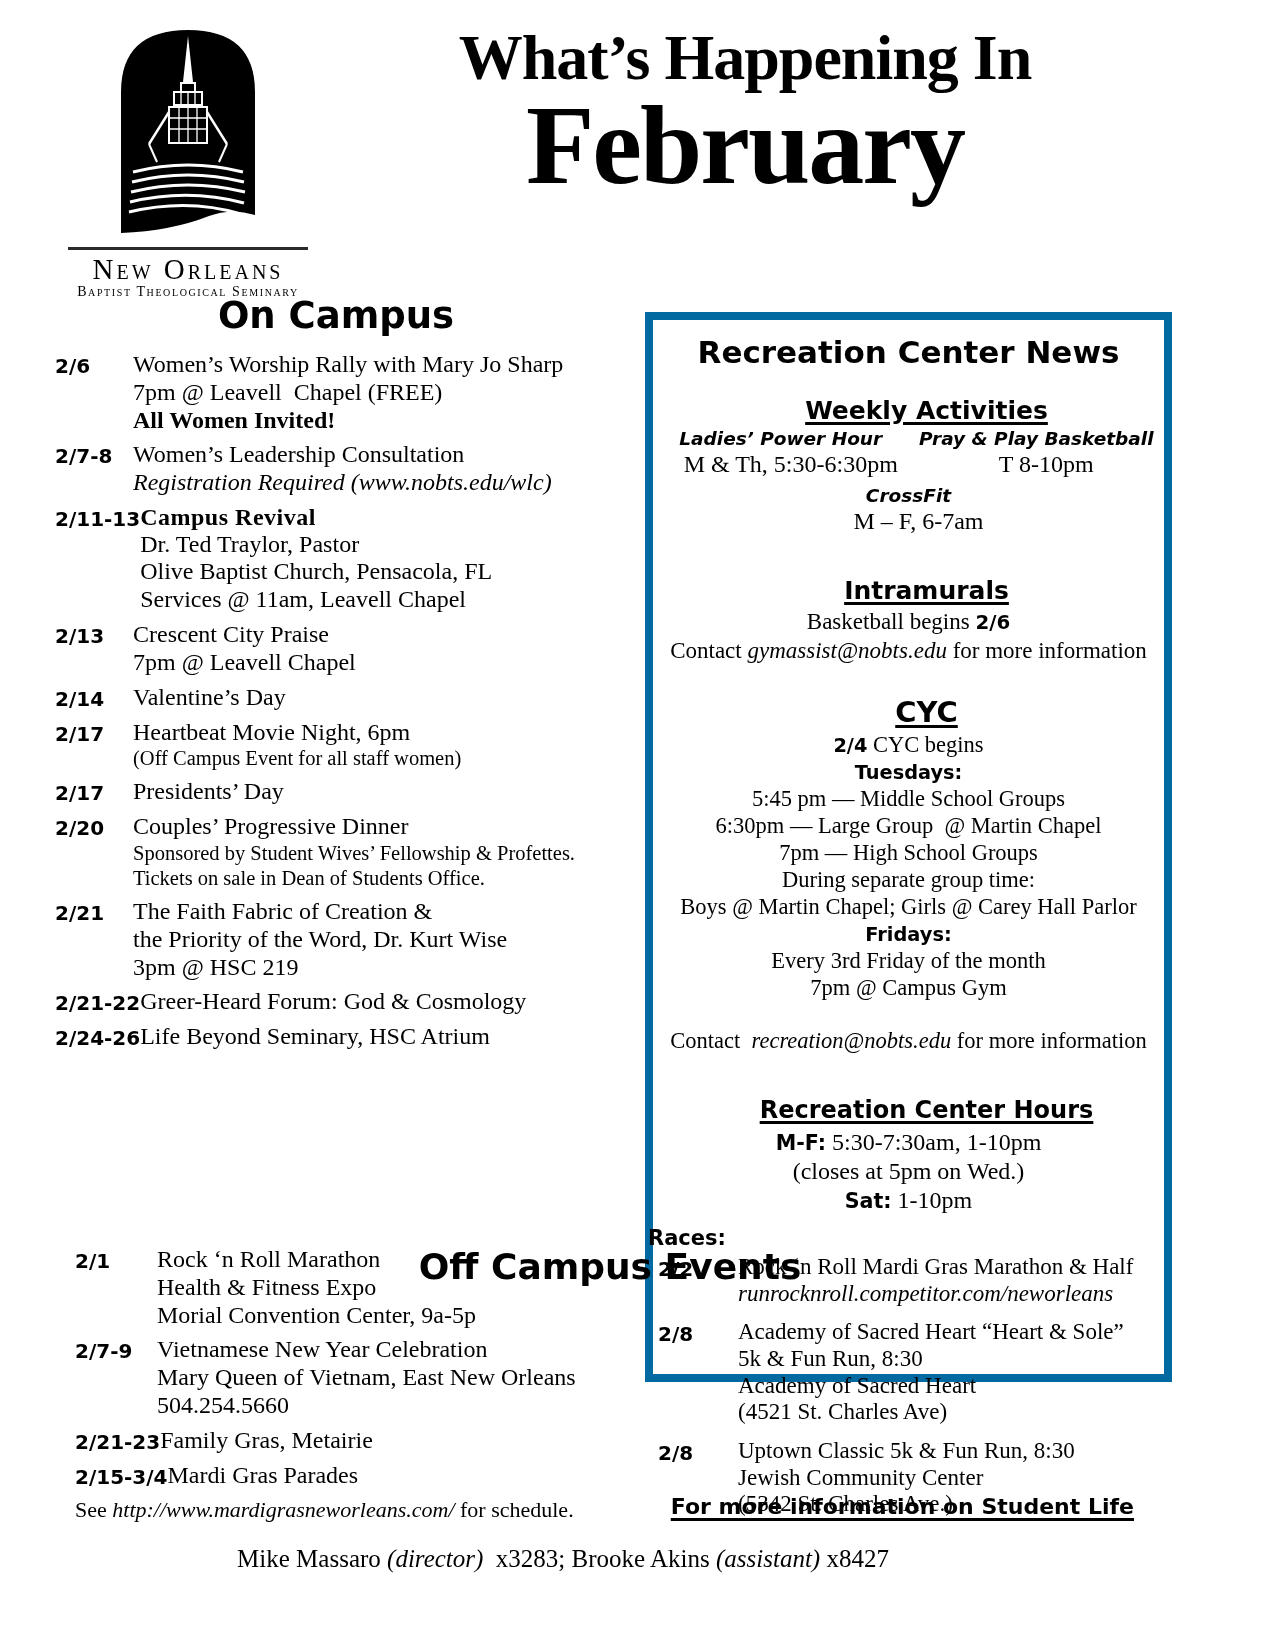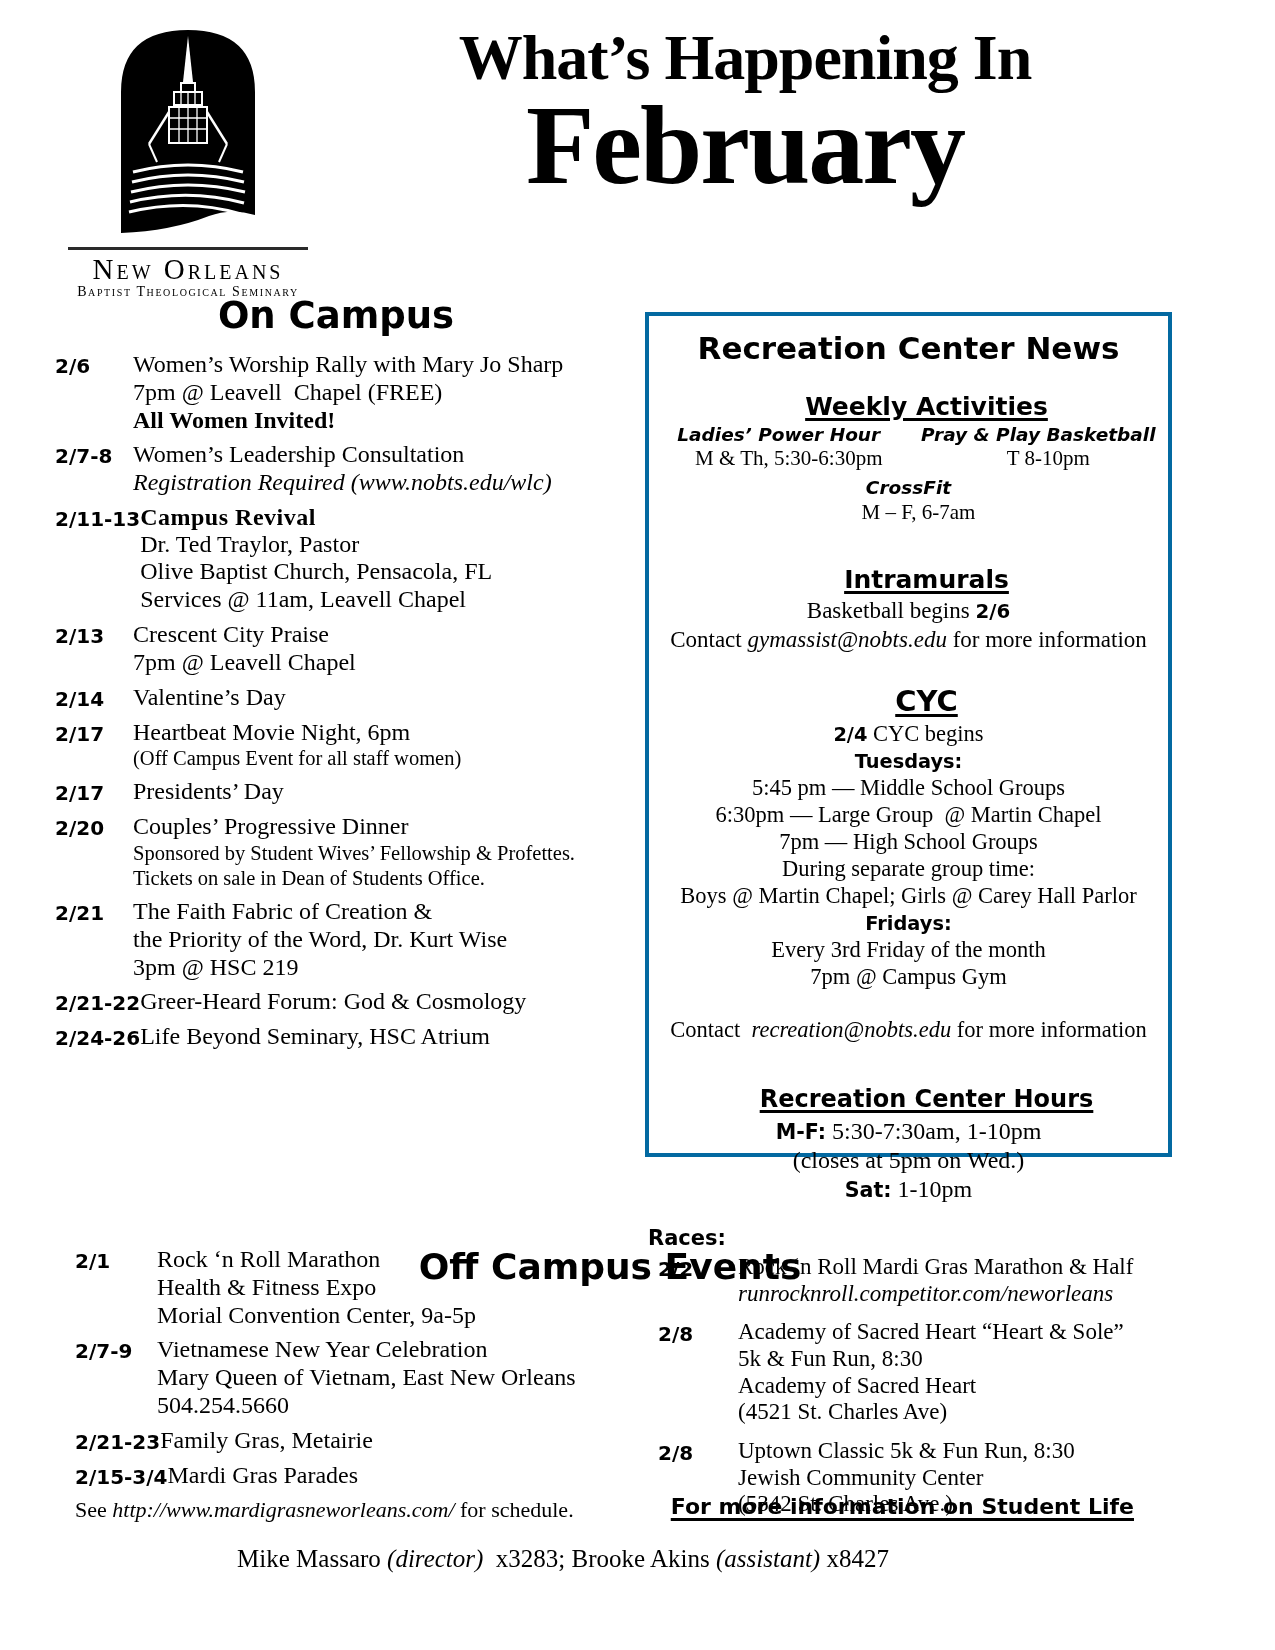--- a/index.html
+++ b/index.html
@@ -43,33 +43,33 @@
   }
   .event-body { flex: 1; }
 
   
   .on-campus { position: absolute; left: 55px; top: 294px; width: 562px; }
   .on-campus-heading { font-size: 37px; text-align: center; margin-bottom: 14px; }
   .on-campus .line { font-size: 24px; }
 
   
   .rec-box {
-    position: absolute; left: 645px; top: 312px; width: 527px; height: 845px;
-    border: 4px solid #0369a1; box-sizing: border-box; text-align: center;
+    position: absolute; left: 645px; top: 312px; width: 527px; height: 1070px;
+    border: 8px solid #0369a1; box-sizing: border-box; text-align: center;
   }
   .rec-title { font-size: 31px; margin-top: 14px; }
   .rec-heading { font-size: 25px; text-decoration: underline; text-decoration-thickness: 2.5px; text-underline-offset: 3px; padding-left: 36px; }
   .rec-heading.weekly { margin-top: 26px; }
   .rec-heading.intramurals { margin-top: 40px; }
   .rec-heading.cyc { margin-top: 30px; font-size: 29px; }
   .rec-heading.hours { margin-top: 42px; font-size: 24px; }
   .weekly-cols { display: flex; margin-top: 3px; }
   .weekly-col { width: 50%; text-align: center; }
   .weekly-title { font-family: "DejaVu Sans", "Liberation Sans", sans-serif; font-weight: bold; font-style: italic; font-size: 18.5px; line-height: 1.2; }
-  .weekly-time { font-size: 21px; line-height: 1.2; margin-left: 20px; }
+  .weekly-time { font-size: 24px; line-height: 1.2; margin-left: 20px; }
   .weekly-center { margin-top: 6px; }
   .rec-box .line { font-size: 22.5px; line-height: 1.2; }
   .intramurals-lines { margin-top: 3px; }
   .intramurals-lines .line { font-size: 23px; line-height: 1.25; }
   .cyc-lines { margin-top: 2px; }
   .hours-lines { margin-top: 4px; }
   .hours-lines .line { font-size: 24px; line-height: 1.2; }
 
   
   .off-heading { position: absolute; left: 0; top: 1246px; width: 1220px; text-align: center; font-size: 36px; }

